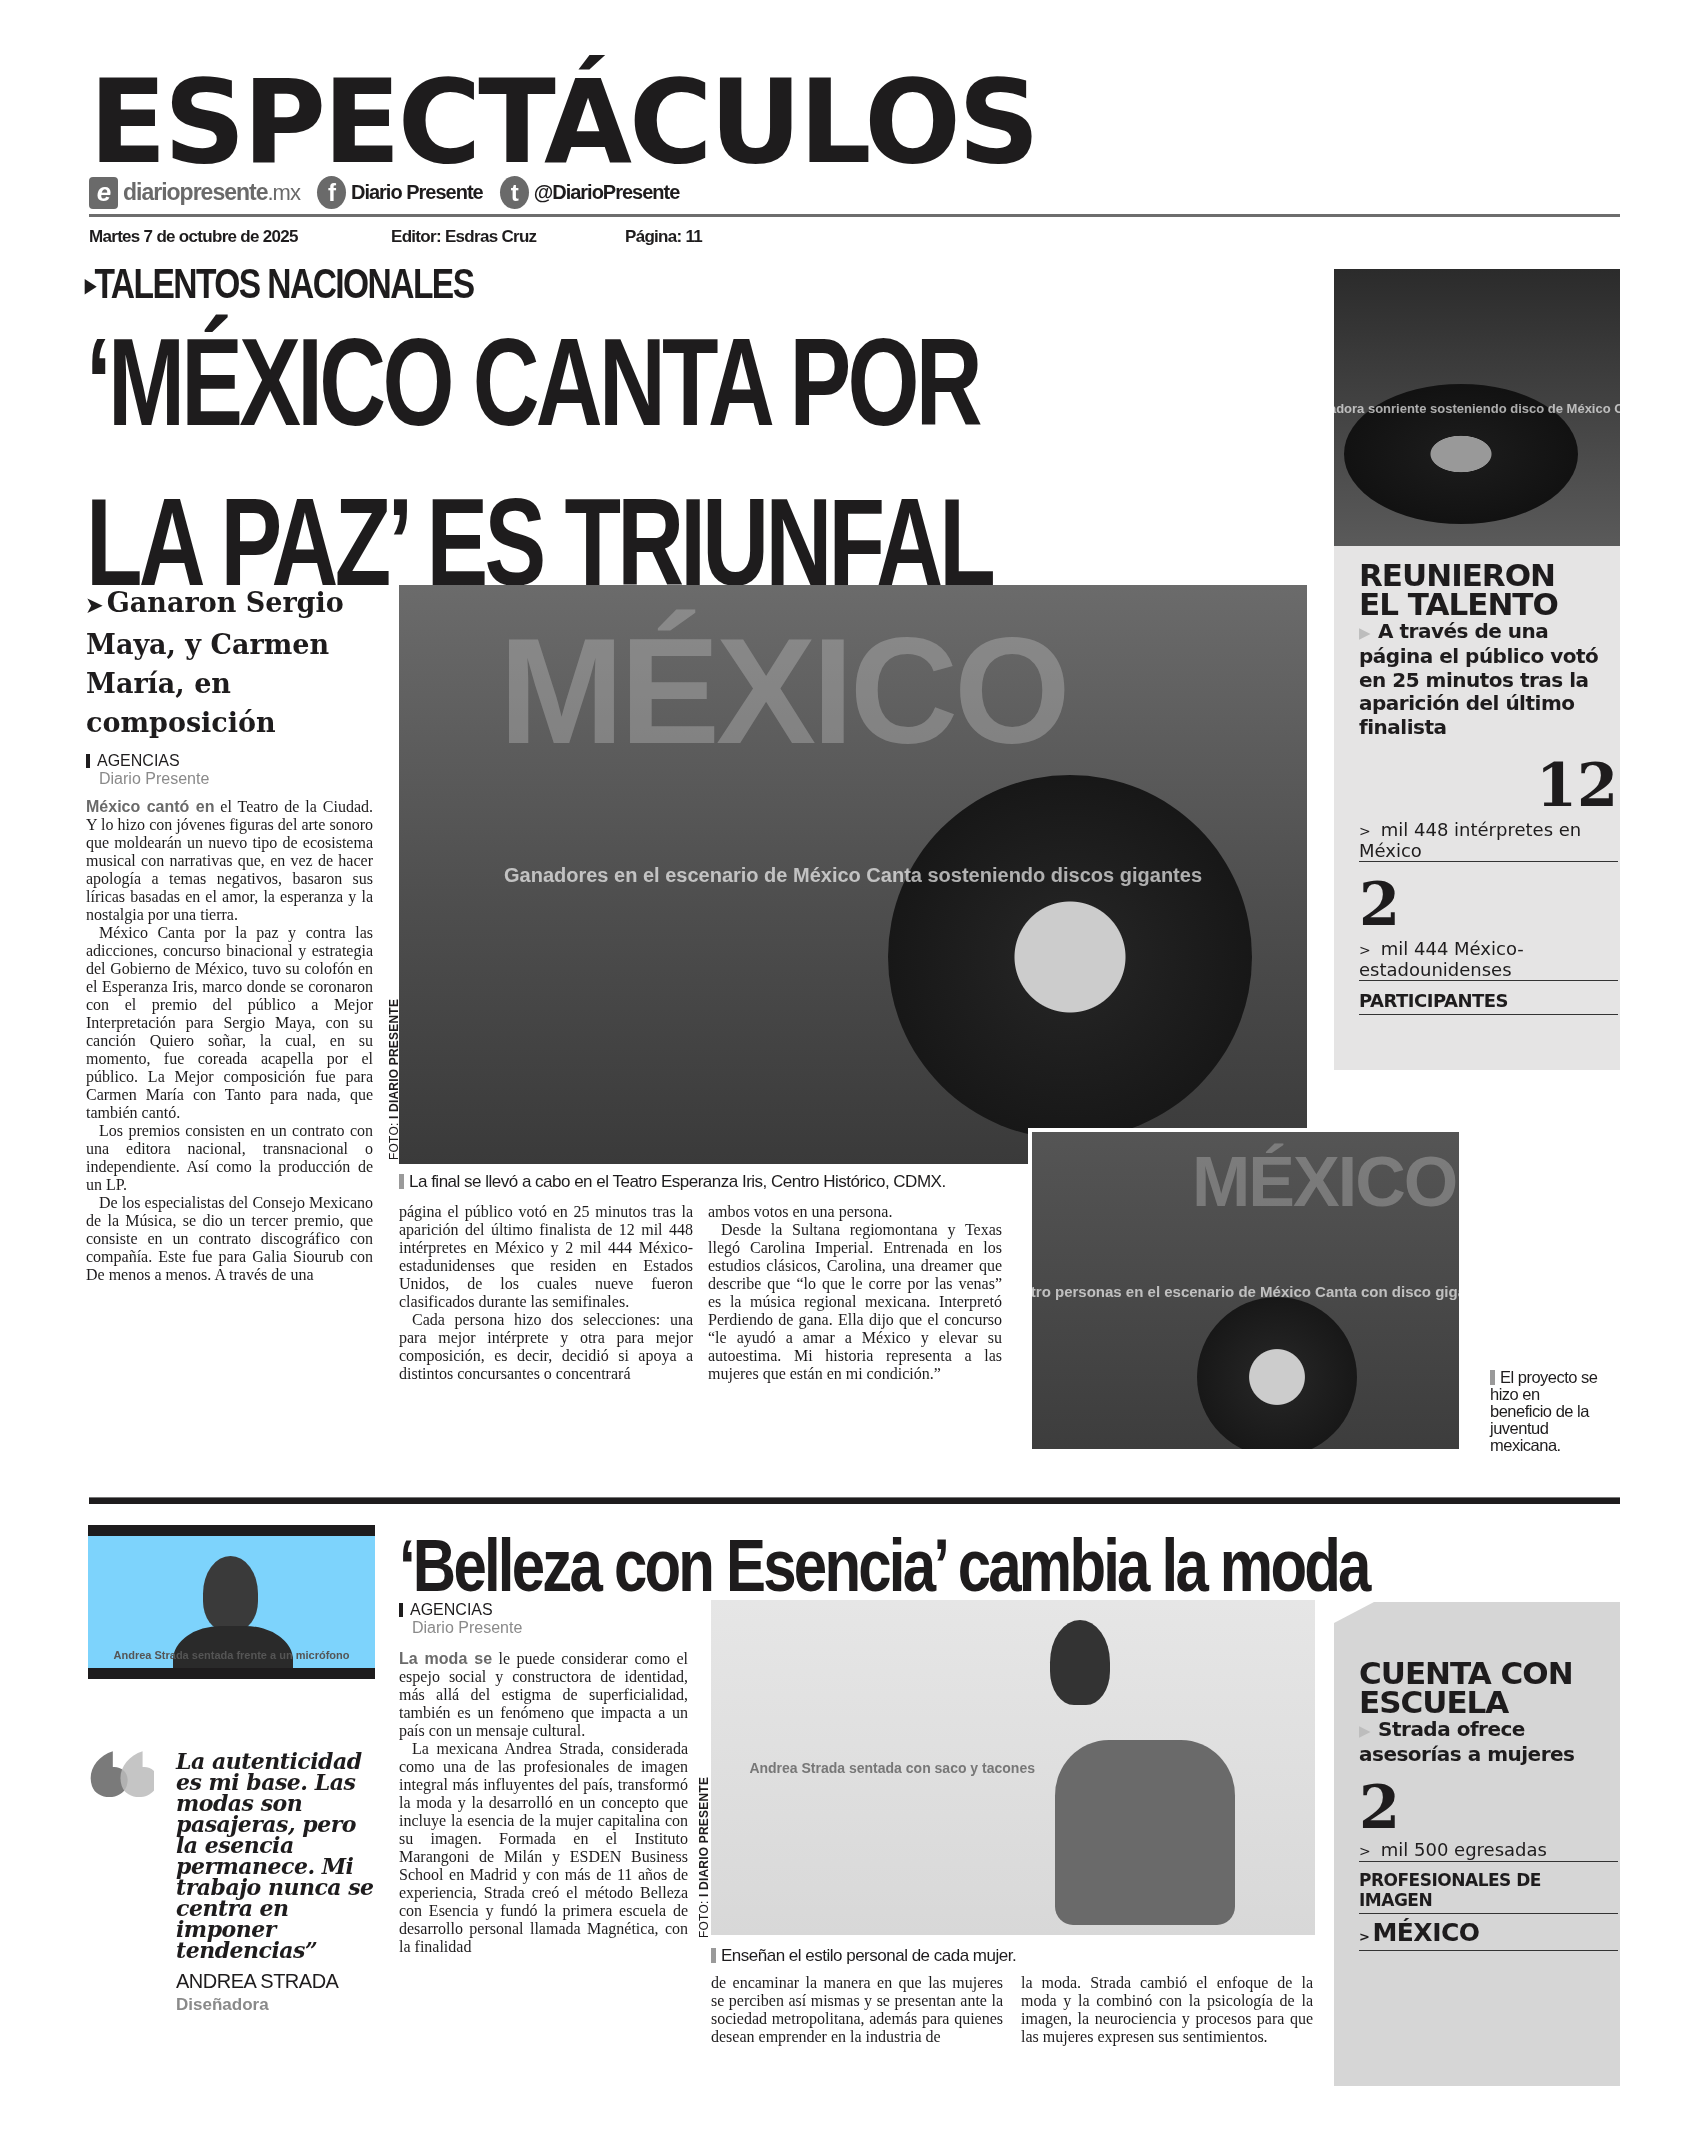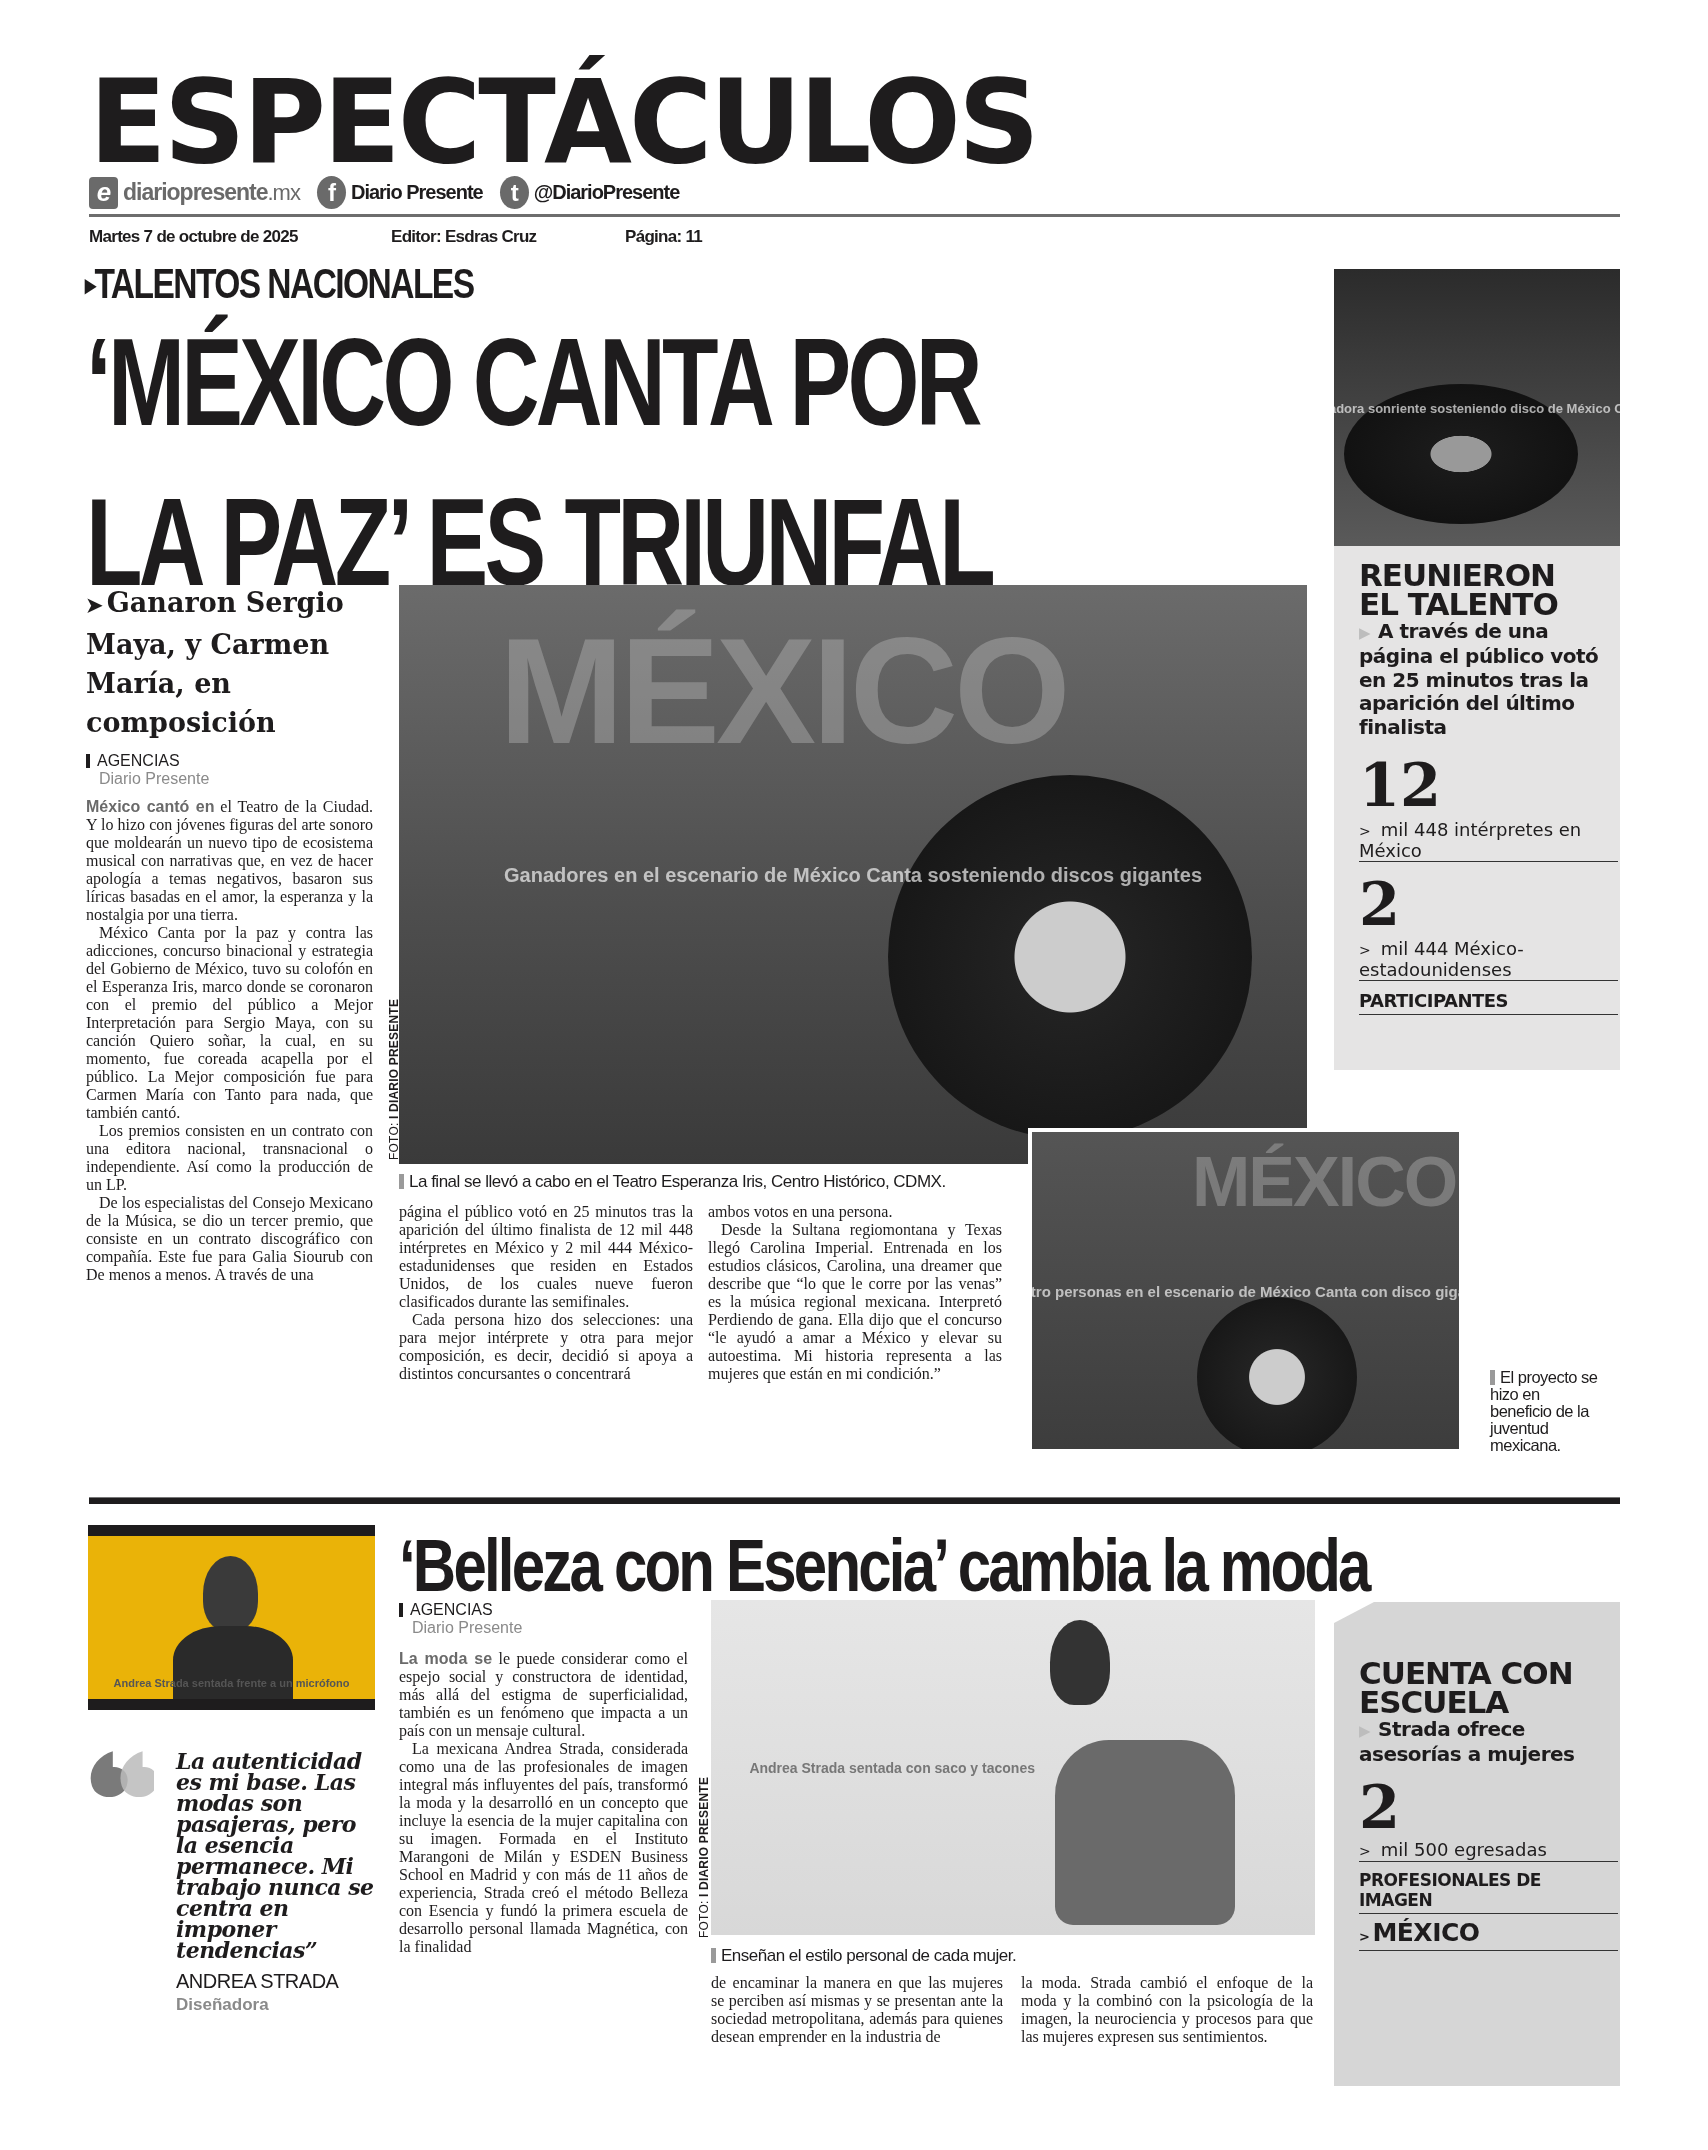--- a/index.html
+++ b/index.html
@@ -153,31 +153,31 @@
   <span class="ph-label" style="font-size:13px">Ganadora sonriente sosteniendo disco de México Canta</span>
 </div>
 
 <div class="abs side-box" style="left:1334px; top:546px; width:286px; height:524px;">
   <div style="position:absolute; left:25px; top:15px; width:259px;">
     <div class="side-title">
       <div>REUNIERON</div>
       <div>EL TALENTO</div>
     </div>
     <div class="side-desc" style="margin-top:1px;"><span class="tri">▶</span><span>A través de una página el público votó en 25 minutos tras la aparición del último finalista</span></div>
-    <div class="big-num" style="margin-top:17px;">12</div>
+    <div class="big-num" style="margin-top:17px;text-align:right;">12</div>
     <div class="stat-text" style="margin-top:5px;"><span class="gt">&gt;</span><span>mil 448 intérpretes en México</span></div>
     <div class="big-num" style="margin-top:13px;">2</div>
     <div class="stat-text" style="margin-top:5px;"><span class="gt">&gt;</span><span>mil 444 México-estadounidenses</span></div>
     <div class="side-foot" style="margin-top:9px;">PARTICIPANTES</div>
   </div>
 </div>
 
 <div id="section-rule" class="abs"></div>
 
-<div class="abs photo" style="left:88px; top:1525px; width:287px; height:185px; background:#eab308; border-top:11px solid #1e1c1d; border-bottom:11px solid #1e1c1d; box-sizing:border-box;">
+<div class="abs photo" style="left:88px; top:1525px; width:287px; height:154px; background:#7dd3fc; border-top:11px solid #1e1c1d; border-bottom:11px solid #1e1c1d; box-sizing:border-box;">
   <div style="position:absolute;left:115px;top:20px;width:55px;height:75px;border-radius:50% 50% 40% 40%;background:#3a3a3a;"></div>
   <div style="position:absolute;left:85px;top:90px;width:120px;height:85px;border-radius:40% 40% 10% 10%;background:#2a2a2a;"></div>
   <span class="ph-label" style="font-size:11px;color:#555;top:90%;">Andrea Strada sentada frente a un micrófono</span>
 </div>
 
 <div id="headline2" class="abs">‘Belleza con Esencia’ cambia la moda</div>
 
 <div class="abs byline" style="left:399px; top:1601px;">
   <span class="bar"></span><span>AGENCIAS</span>
   <span class="src">Diario Presente</span>

